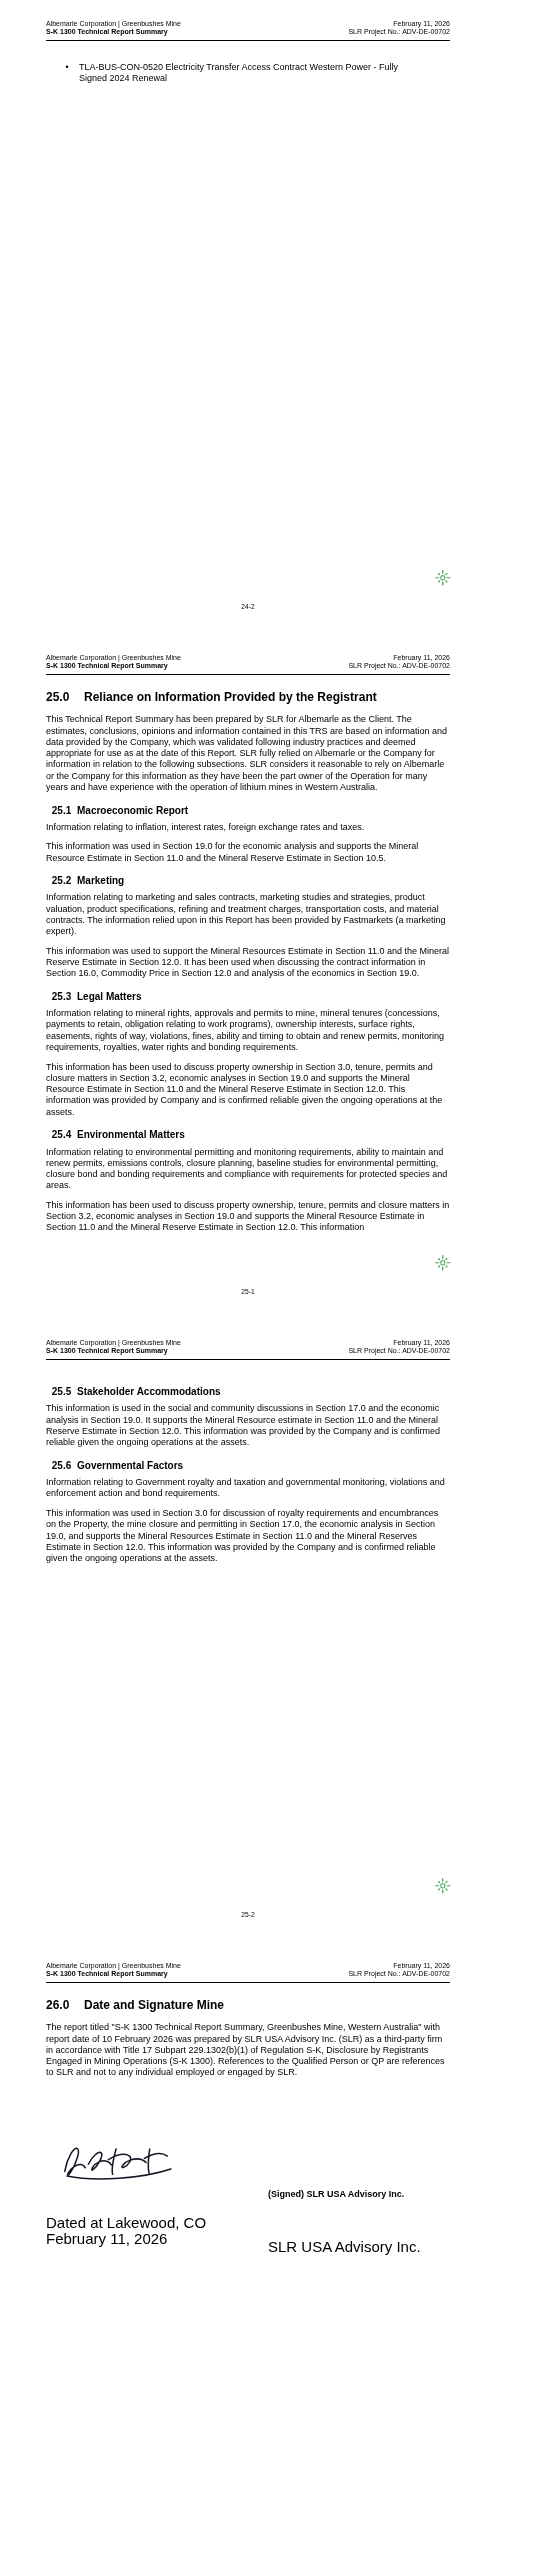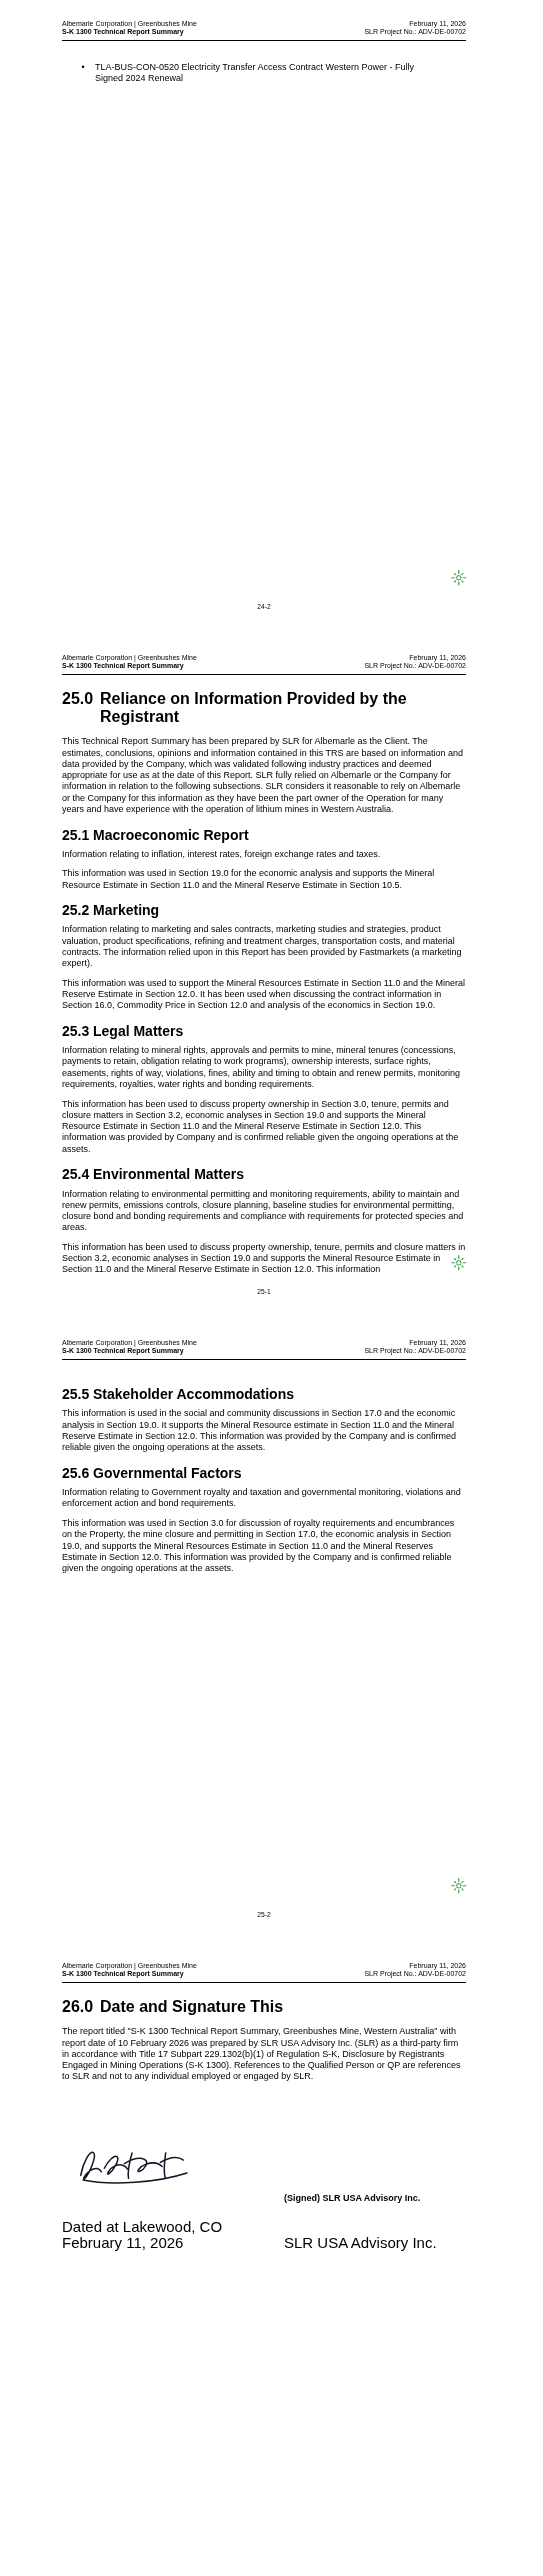--- a/index.html
+++ b/index.html
@@ -9,21 +9,20 @@
     width:544px;
     font-family:"Liberation Sans", sans-serif;
     color:#000;
   }
   .doc { width:544px; }
   .page {
     position:relative;
     width:496px;
     background:#ffffff;
     overflow:hidden;
-    margin-left:16px;
   }
   .page-1 { height:634px; }
   .page-2 { height:685px; }
   .page-3 { height:623px; }
   .page-4 { height:871px; }
 
   
   .page-header {
     position:absolute;
     top:19.6px; left:46px; right:46px;
@@ -37,30 +36,31 @@
   .ph-bold { font-weight:bold; }
   .ph-right { text-align:right; }
 
   
   .page-body {
     position:absolute;
     top:56px; left:46px; right:46px;
   }
   .h1-title {
     display:flex;
-    font-size:16px;
+    font-size:12px;
     font-weight:bold;
     margin-bottom:10.3px;
   }
   .h1num { width:38px; flex:none; }
   .h2-title {
     display:flex;
-    font-size:14px;
+    font-size:10px;
     font-weight:bold;
     margin:11.3px 0 6.2px 0;
+    text-align:center;
   }
   .h2num { width:31px; flex:none; }
   .body-text {
     font-size:9px;
     line-height:11.3px;
     margin-bottom:8.2px;
   }
 
   
   .bullet-item {
@@ -91,21 +91,21 @@
   .sig-block { margin-top:62px; margin-left:14.4px; }
   .sig-svg { display:block; }
   .signed-line {
     margin-top:5.2px;
     margin-left:222px;
     font-size:9px;
     font-weight:bold;
   }
   .dated-block { margin-top:18.5px; font-size:15px; line-height:11.3px; }
   .date-row { position:relative; margin-top:4.1px; }
-  .company-name { position:absolute; left:222px; top:0;text-align:right; }
+  .company-name { position:absolute; left:222px; top:8px;text-align:right; }
 </style>
 </head>
 <body>
 
 <div class="doc">
 
   <section class="page page-1">
     <div class="page-header">
       <div class="ph-left">
         <div class="ph-line">Albemarle Corporation | Greenbushes Mine</div>
@@ -336,21 +336,21 @@
         <div class="ph-line ph-bold">S-K 1300 Technical Report Summary</div>
       </div>
       <div class="ph-right">
         <div class="ph-line">February 11, 2026</div>
         <div class="ph-line">SLR Project No.: ADV-DE-00702</div>
       </div>
     </div>
     <div class="page-body">
       <div class="h1-title">
         <span class="h1num">26.0</span>
-        <span>Date and Signature This</span>
+        <span>Date and Signature Mine</span>
       </div>
       <p class="body-text">The report titled "S-K 1300 Technical Report Summary, Greenbushes Mine, Western Australia" with report date of 10 February 2026 was prepared by SLR USA Advisory Inc. (SLR) as a third-party firm in accordance with Title 17 Subpart 229.1302(b)(1) of Regulation S-K, Disclosure by Registrants Engaged in Mining Operations (S-K 1300). References to the Qualified Person or QP are references to SLR and not to any individual employed or engaged by SLR.</p>
 
       <div class="sig-block">
         <svg class="sig-svg" width="118" height="43" viewBox="0 0 200 70" fill="none">
           <path d="M8 50 C12 28 24 6 30 12 C35 17 24 44 16 54 C11 60 12 50 24 42 C33 36 40 38 43 44
                    M48 38 C55 24 66 14 70 19 C74 24 63 42 56 47 C51 51 55 39 66 34 C76 30 84 33 87 39
                    M95 12 C91 26 87 44 89 55
                    M82 30 C96 22 108 19 116 23 C125 28 116 40 108 43 C101 46 107 35 119 31 C131 27 141 30 146 35
                    M152 12 C150 26 148 42 151 54

